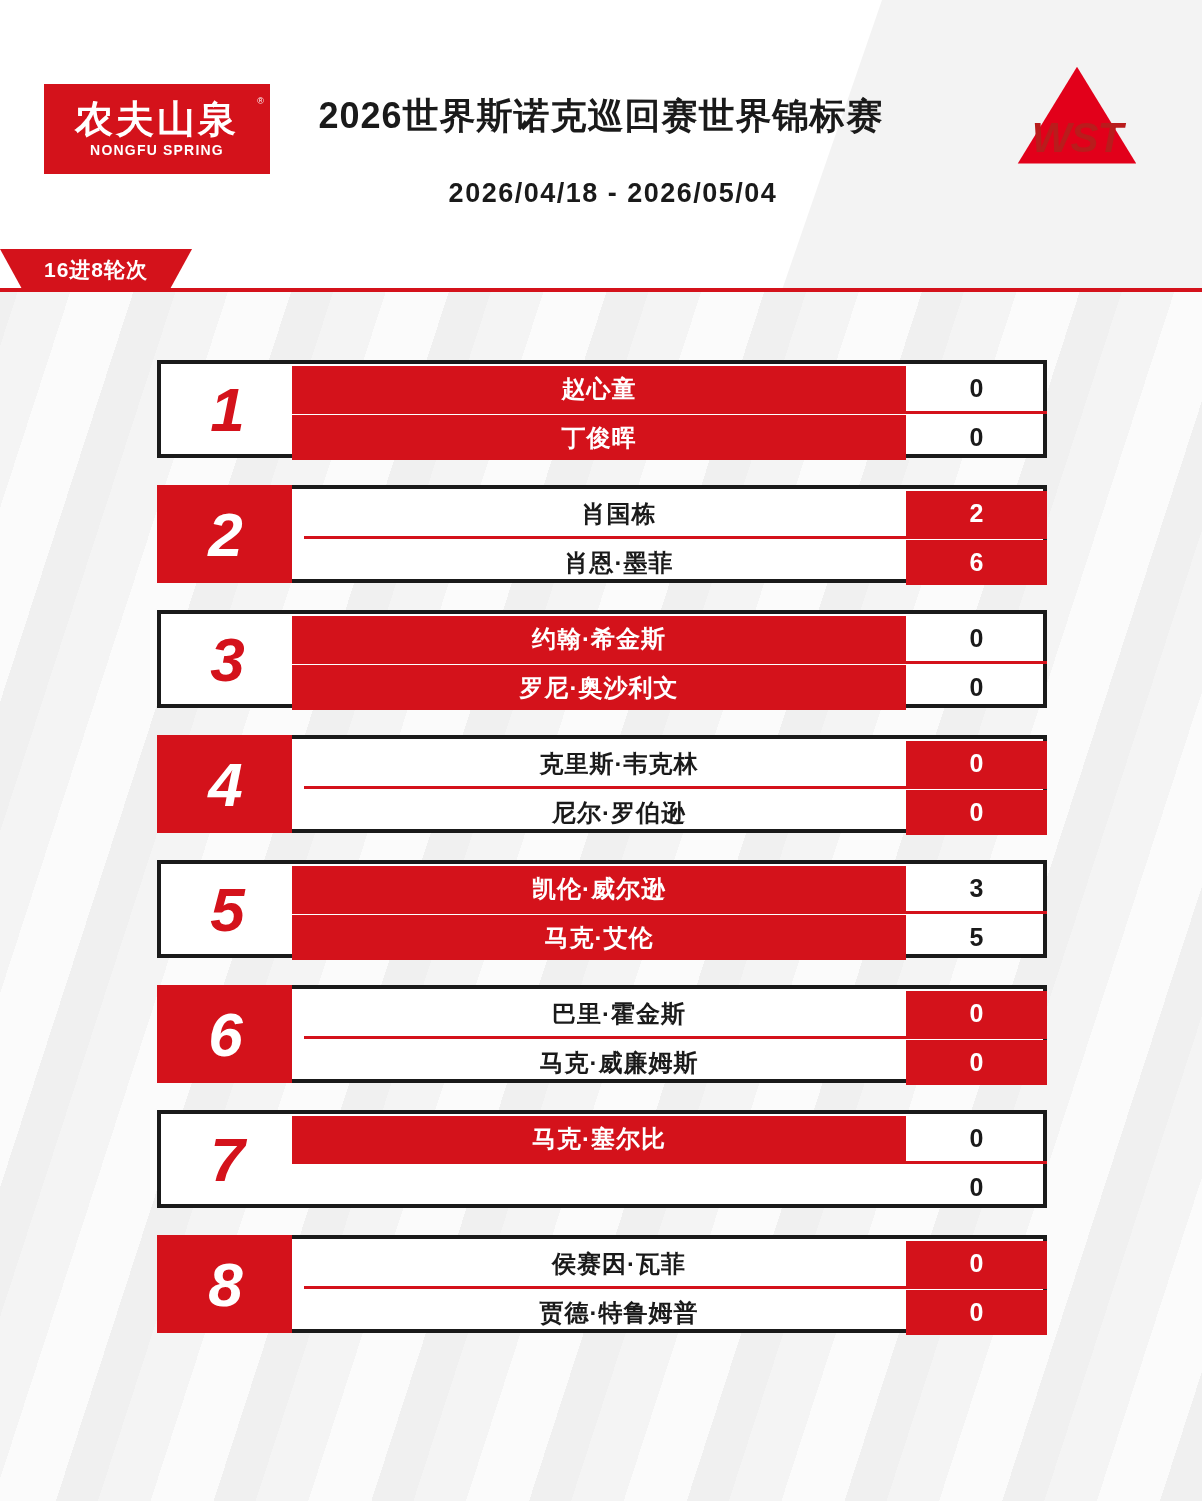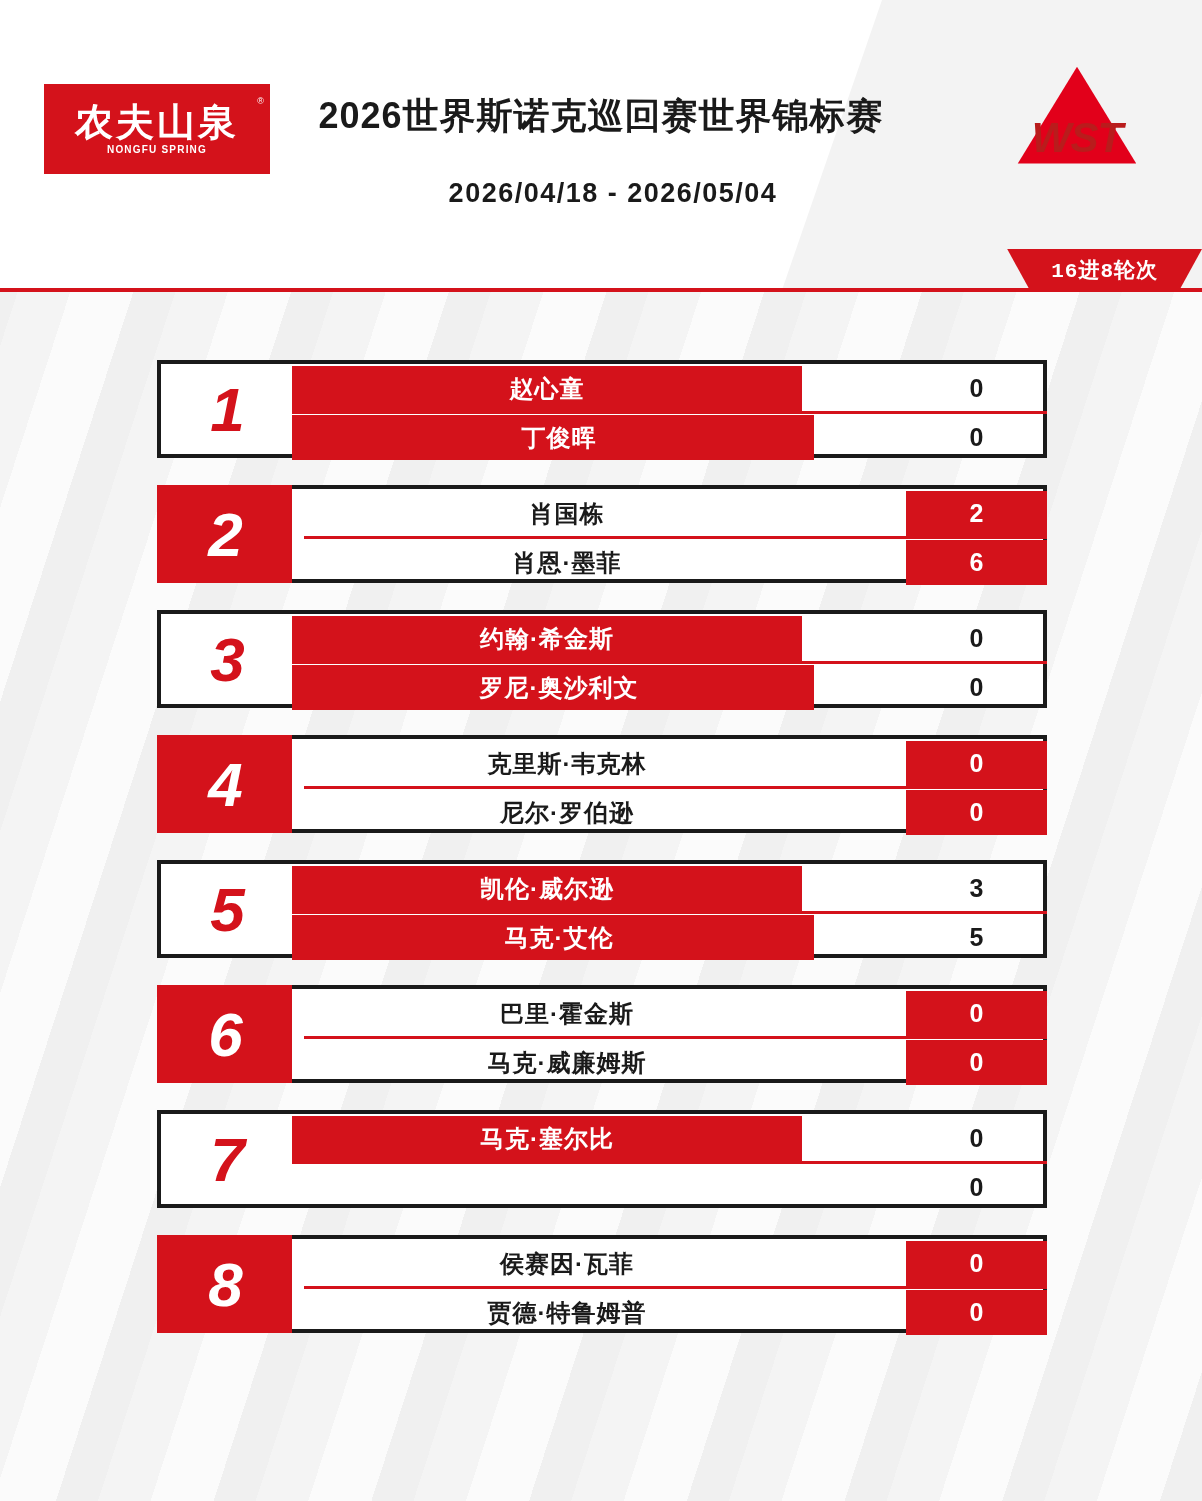--- a/index.html
+++ b/index.html
@@ -72,21 +72,21 @@
     justify-content: center;
     color: #ffffff;
   }
   .logo-cn {
     font-size: 38px;
     font-weight: bold;
     letter-spacing: 3px;
     line-height: 1.05;
   }
   .logo-en {
-    font-size: 10px;
+    font-size: 14px;
     font-weight: bold;
     letter-spacing: 1.2px;
     margin-top: 2px;
   }
   .logo-reg {
     position: absolute;
     right: 6px;
     top: 12px;
     font-size: 9px;
     color: #ffffff;
@@ -140,22 +140,21 @@
     letter-spacing: -1px;
     font-style: italic;
   }
   .round-banner {
     position: absolute;
     left: 0;
     right: 0;
     top: 249px;
     height: 40px;
     display: flex;
-    justify-content: flex-end;
-    font-family: Liberation Mono, monospace;
+    justify-content: flex-start;
   }
   .round-banner .tab {
     position: relative;
     background: #d4121b;
     color: #ffffff;
     font-size: 21px;
     font-weight: bold;
     padding: 7px 44px 9px 44px;
     letter-spacing: 1px;
     clip-path: polygon(0 0, 100% 0, calc(100% - 22px) 100%, 22px 100%);
@@ -205,21 +204,21 @@
   .m-names {
     position: absolute;
     left: 0;
     top: 0;
     width: 614px;
     height: 98px;
   }
   .m-name {
     position: absolute;
     left: 0;
-    width: 510px;
+    width: 614px;
     height: 49px;
     display: flex;
     align-items: center;
     justify-content: center;
     font-size: 24px;
     font-weight: bold;
     letter-spacing: 1px;
   }
   .m-name.top { top: 0; }
   .m-name.bot { top: 49px; }
@@ -262,21 +261,21 @@
     border-bottom: 4px solid #1a1a1a;
     border-right: 4px solid #1a1a1a;
     box-sizing: border-box;
     background: #ffffff;
   }
   .style-a .m-name {
     background: #d4121b;
     color: #ffffff;
   }
   .style-a .m-name.top { top: 2px; height: 45px; }
-  .style-a .m-name.bot { top: 51px; height: 45px; padding-left: 12px; }
+  .style-a .m-name.bot { top: 51px; height: 45px; }
   .style-a .m-score { color: #1a1a1a; }
   .style-a .m-score.top { top: 2px; height: 45px; }
   .style-a .m-score.bot { top: 51px; height: 45px; }
   .style-a .m-divider {
     background: #d4121b;
     left: 0;
     top: 47px;
     width: 755px;
   }
 

